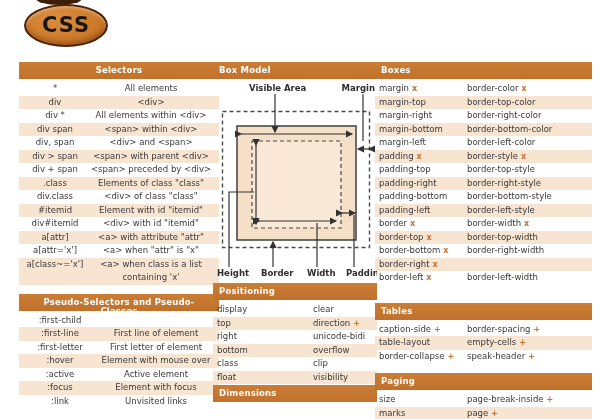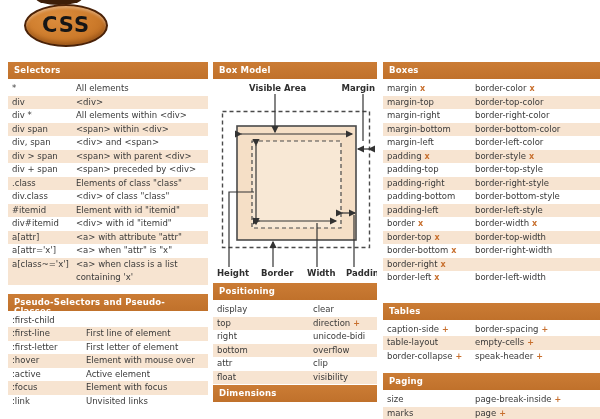--- a/index.html
+++ b/index.html
@@ -12,23 +12,23 @@
             background:#3d1e08;border-radius:50%;}
   .logo{position:absolute;left:24px;top:4px;width:84px;height:43px;border-radius:50%;
         background:radial-gradient(ellipse at 38% 32%, #db8d3d 0%, #cd7b2b 55%, #b2641d 100%);
         border:2px solid #4a2208;box-sizing:border-box;
         display:flex;align-items:center;justify-content:center;
         box-shadow:inset 0 2px 3px rgba(255,255,255,.35), inset 0 -3px 4px rgba(90,40,5,.35);}
   .logo-text{font-weight:bold;font-size:21px;color:#161616;letter-spacing:1px;line-height:1;}
 
   
   .col{position:absolute;top:62px;bottom:0;overflow:hidden;}
-  .col1{left:8px;width:200px;}
+  .col1{left:19px;width:200px;text-align:center;}
   .col2{left:213px;width:164px;}
-  .col3{left:383px;width:217px;}
+  .col3{left:375px;width:217px;}
 
   .sec-header{height:17px;box-sizing:border-box;padding:4px 6px;
               background:linear-gradient(var(--header-bg-light,#cb7c35), var(--header-bg,#c0712b));
               color:#fff;font-size:8.5px;font-weight:bold;line-height:9px;
               letter-spacing:.2px;}
   .rows{margin-top:3px;}
   .row{display:flex;align-items:flex-start;line-height:13.5px;font-size:8.5px;
        color:#3a3a3a;padding:0 4px;box-sizing:border-box;}
   .row:nth-child(even){background:var(--stripe,#f7e4d1);}
   .term{flex-shrink:0;}
@@ -253,21 +253,21 @@
     <span class="pcell pl">
             <span>bottom</span>
           </span>
     <span class="pcell pr">
             <span>overflow</span>
           </span>
   </div>
 
   <div class="row">
     <span class="pcell pl">
-            <span>attr</span>
+            <span>class</span>
           </span>
     <span class="pcell pr">
             <span>clip</span>
           </span>
   </div>
 
   <div class="row">
     <span class="pcell pl">
             <span>float</span>
           </span>

